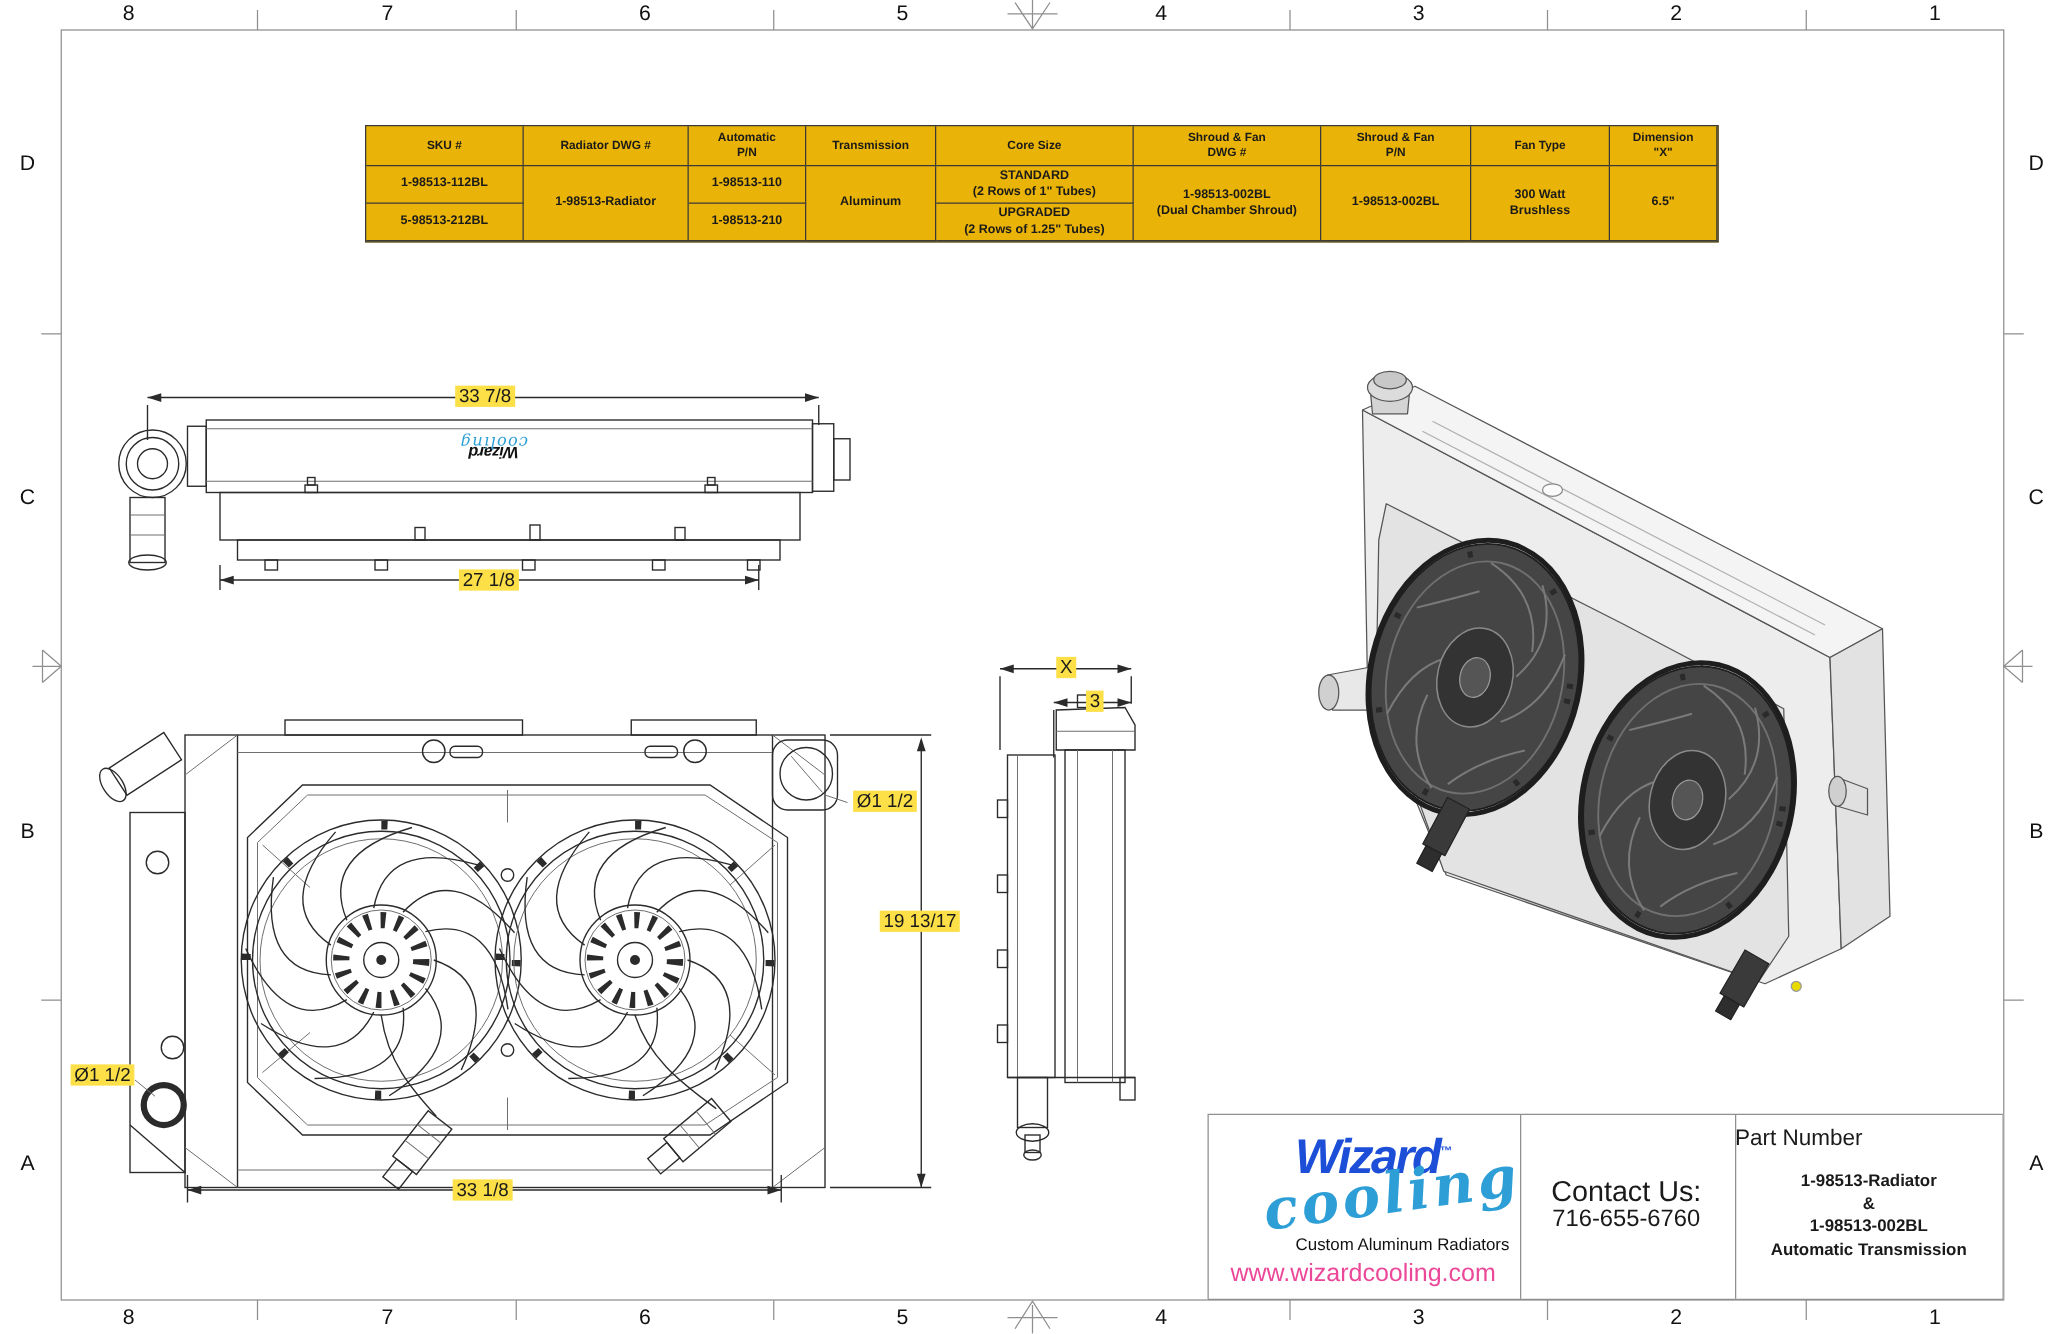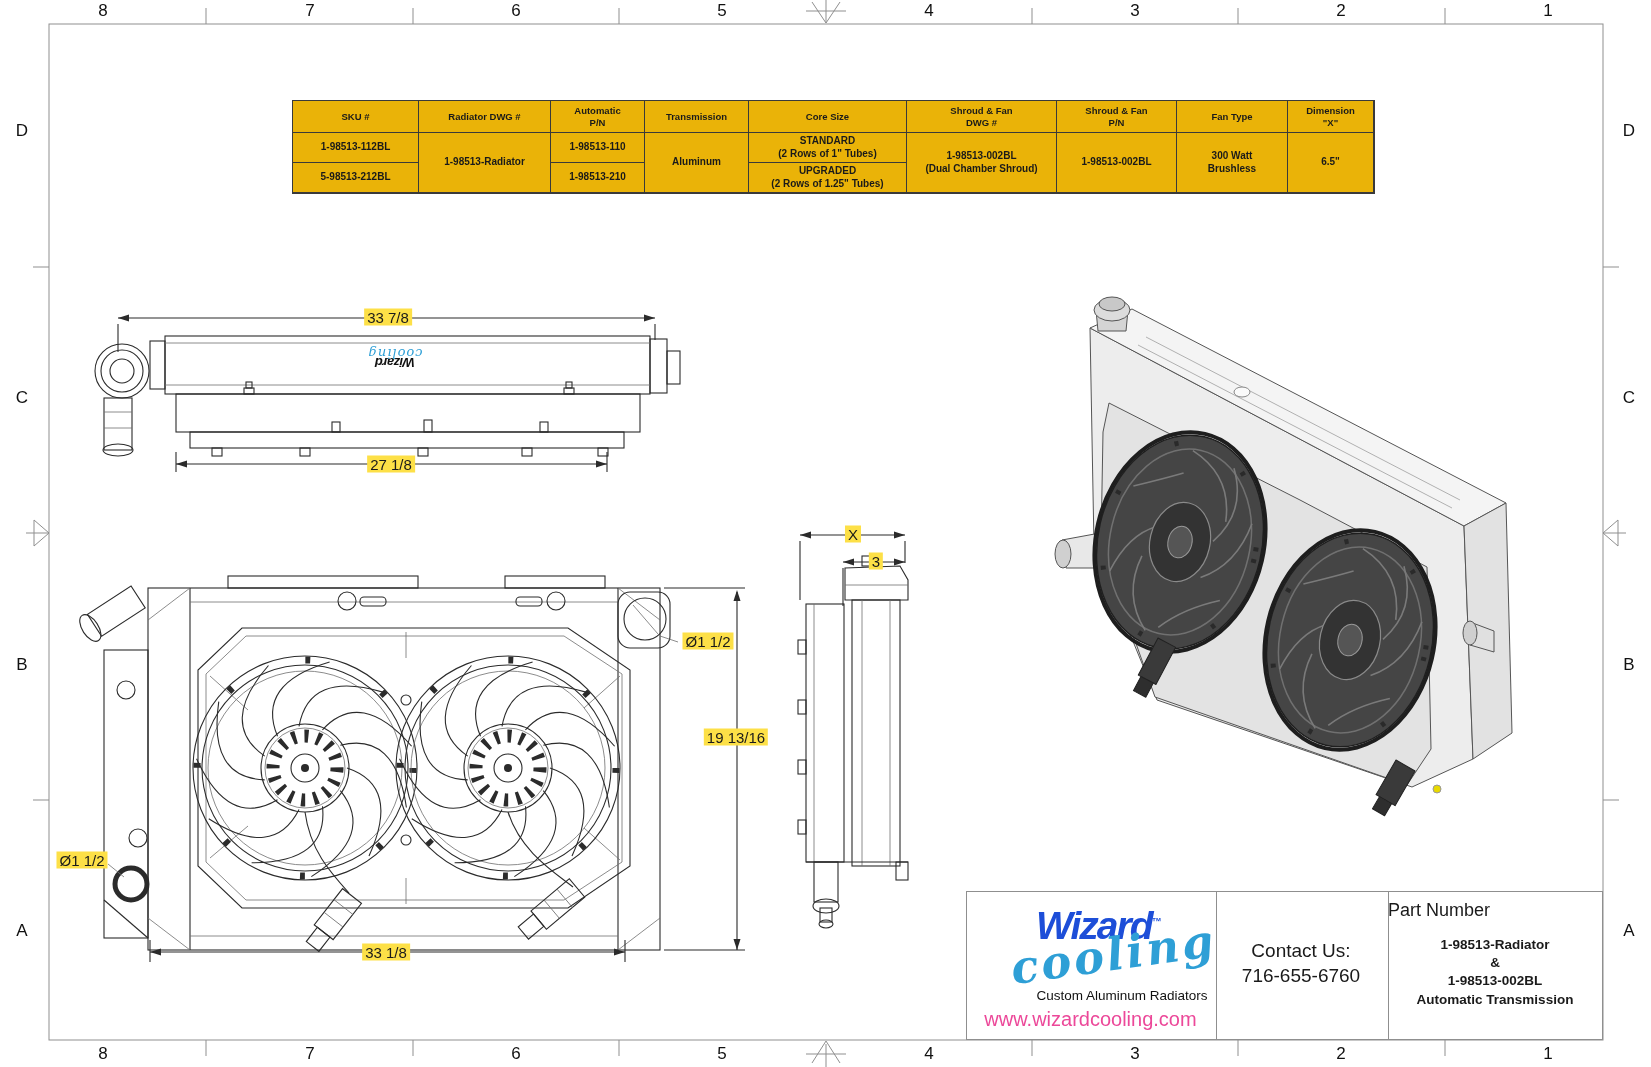--- a/index.html
+++ b/index.html
@@ -38,21 +38,21 @@
   .brand-name{position:absolute;z-index:3;left:1036px;top:904px;font-size:39px;font-weight:bold;
               font-style:italic;letter-spacing:-2px;color:#1d4ed8;}
   .brand-tm{font-size:10px;vertical-align:super;letter-spacing:0;}
   .brand-script{position:absolute;z-index:4;left:1010px;top:928px;font-size:45px;font-style:italic;
               font-family:"DejaVu Serif",serif;color:#2e9fd6;transform:rotate(-8deg);
               letter-spacing:3px;font-weight:bold;}
   .brand-tag{position:absolute;z-index:3;left:1036px;top:988px;width:172px;text-align:center;
               font-size:13.5px;color:#111;}
   .website{position:absolute;z-index:3;left:968px;top:1008px;width:245px;text-align:center;
               font-size:20px;color:#ec4899;}
-  .contact-label{position:absolute;z-index:3;left:1216px;top:940px;width:170px;text-align:center;font-size:19px;}
+  .contact-label{position:absolute;z-index:3;left:1216px;top:940px;width:170px;text-align:center;font-size:23px;}
   .contact-phone{position:absolute;z-index:3;left:1216px;top:965px;width:170px;text-align:center;font-size:19px;}
   .pn-title{position:absolute;z-index:3;left:1388px;top:900px;width:214px;text-align:left;font-size:18px;}
   .pn-lines{position:absolute;z-index:3;left:1388px;top:936px;width:214px;text-align:center;
             font-size:13.5px;font-weight:bold;white-space:pre-line;line-height:1.35;}
 </style>
 </head>
 <body>
 
 <div class="sheet">
 
@@ -388,21 +388,21 @@
 
   <div class="td" style="grid-area:3/1">5-98513-212BL</div>
   <div class="td" style="grid-area:3/3">1-98513-210</div>
   <div class="td" style="grid-area:3/5">UPGRADED
 (2 Rows of 1.25" Tubes)</div>
 </div>
 
 <div class="dim" style="left:388px;top:317px">33 7/8</div>
 <div class="dim" style="left:391px;top:464px">27 1/8</div>
 <div class="dim" style="left:708px;top:641px">Ø1 1/2</div>
-<div class="dim" style="left:736px;top:737px">19 13/16</div>
+<div class="dim" style="left:736px;top:737px">19 13/17</div>
 <div class="dim" style="left:82px;top:860px">Ø1 1/2</div>
 <div class="dim" style="left:386px;top:952px">33 1/8</div>
 <div class="dim" style="left:853px;top:534px">X</div>
 <div class="dim" style="left:876px;top:561px">3</div>
 
 <div class="tv-logo">
   <div class="tv-wiz">Wizard</div>
   <div class="tv-cool">cooling</div>
 </div>
 

